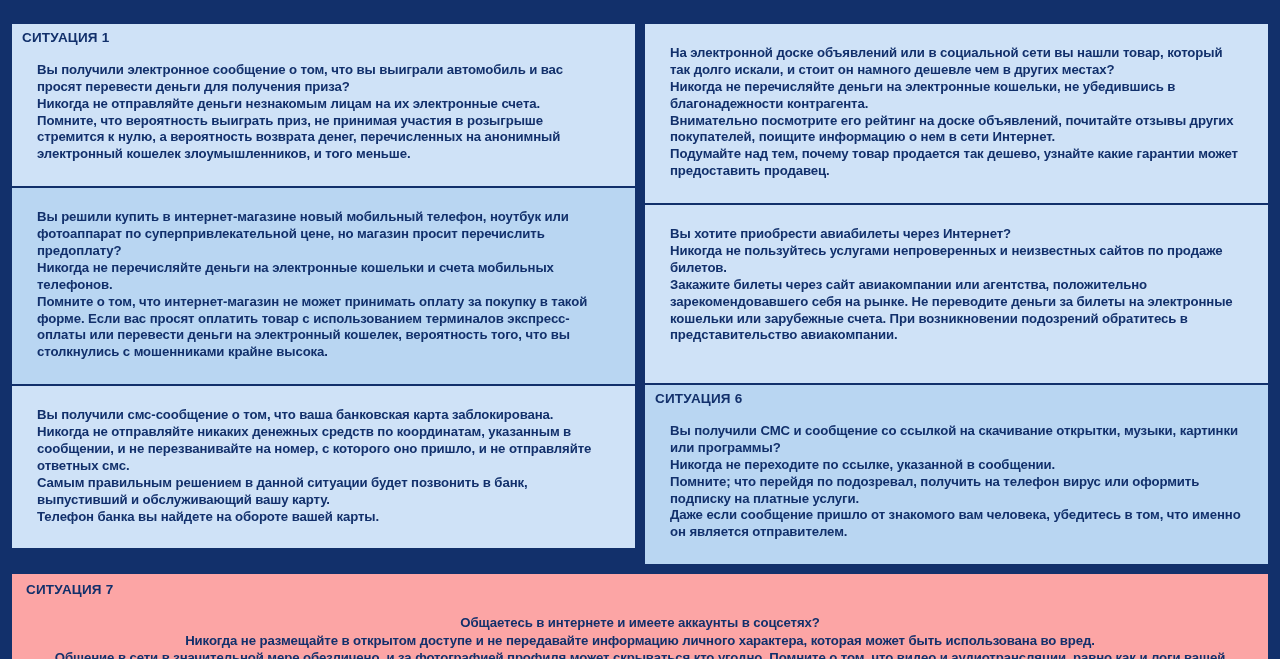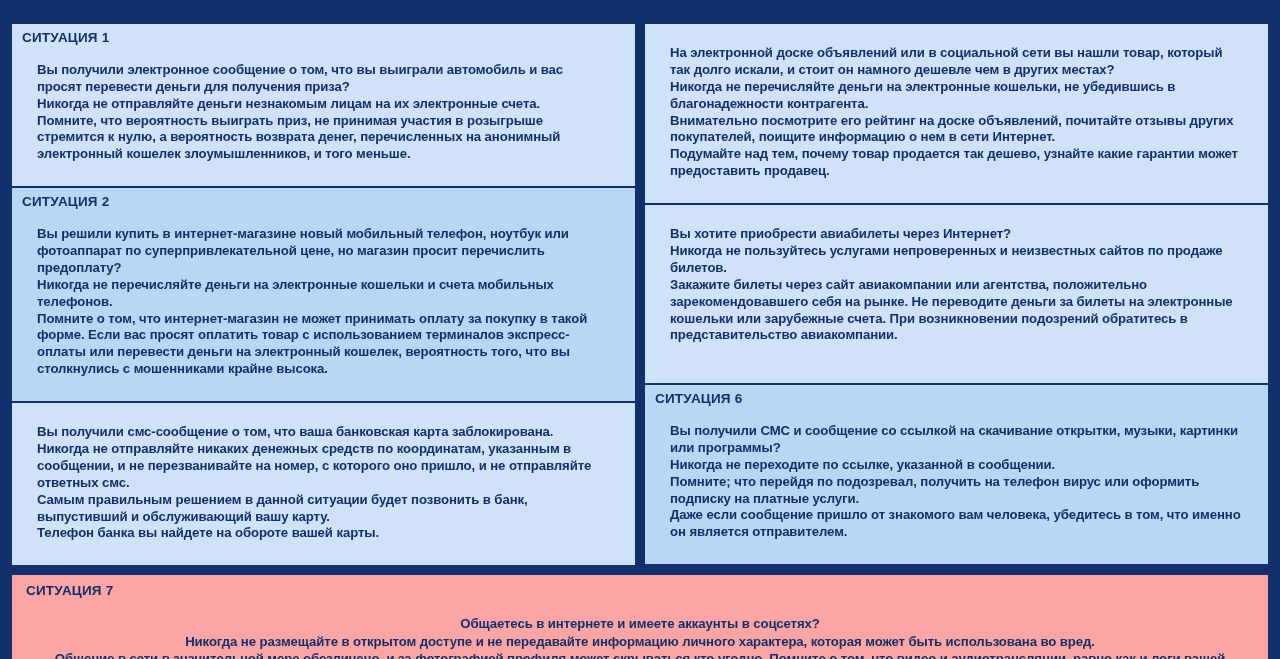--- a/index.html
+++ b/index.html
@@ -99,21 +99,20 @@
     <div class="col">
 
       <div class="card h-s1">
         <div class="card-title">СИТУАЦИЯ 1</div>
         <div class="card-body">
           <p>Вы получили электронное  сообщение о том, что вы выиграли автомобиль и вас просят перевести деньги для получения приза?<br>Никогда не отправляйте деньги незнакомым лицам на их электронные счета.<br>Помните, что вероятность выиграть приз, не принимая участия в розыгрыше стремится к нулю, а вероятность возврата денег, перечисленных на анонимный  электронный кошелек  злоумышленников, и того меньше.</p>
         </div>
       </div>
 
       <div class="card alt h-s2">
-        <div class="card-title">СИТУАЦИЯ 2</div>
         <div class="card-body">
           <p>Вы решили купить в интернет-магазине новый мобильный телефон, ноутбук или фотоаппарат по суперпривлекательной цене, но магазин просит перечислить предоплату?<br>Никогда не перечисляйте деньги на электронные кошельки и счета мобильных телефонов.<br>Помните о том, что интернет-магазин не может принимать оплату за покупку в такой форме. Если вас просят оплатить товар с использованием терминалов экспресс-оплаты или перевести деньги на электронный кошелек, вероятность того, что вы столкнулись с мошенниками крайне высока.</p>
         </div>
       </div>
 
       <div class="card h-s3">
         <div class="card-body">
           <p>Вы получили смс-сообщение о том, что ваша банковская карта заблокирована.<br>Никогда не отправляйте никаких денежных средств по координатам, указанным в  сообщении, и не перезванивайте на номер, с которого оно пришло, и не отправляйте ответных смс.<br>Самым правильным решением в данной ситуации будет позвонить в банк, выпустивший и обслуживающий вашу карту.<br>Телефон банка вы найдете на обороте вашей карты.</p>
         </div>
       </div>

